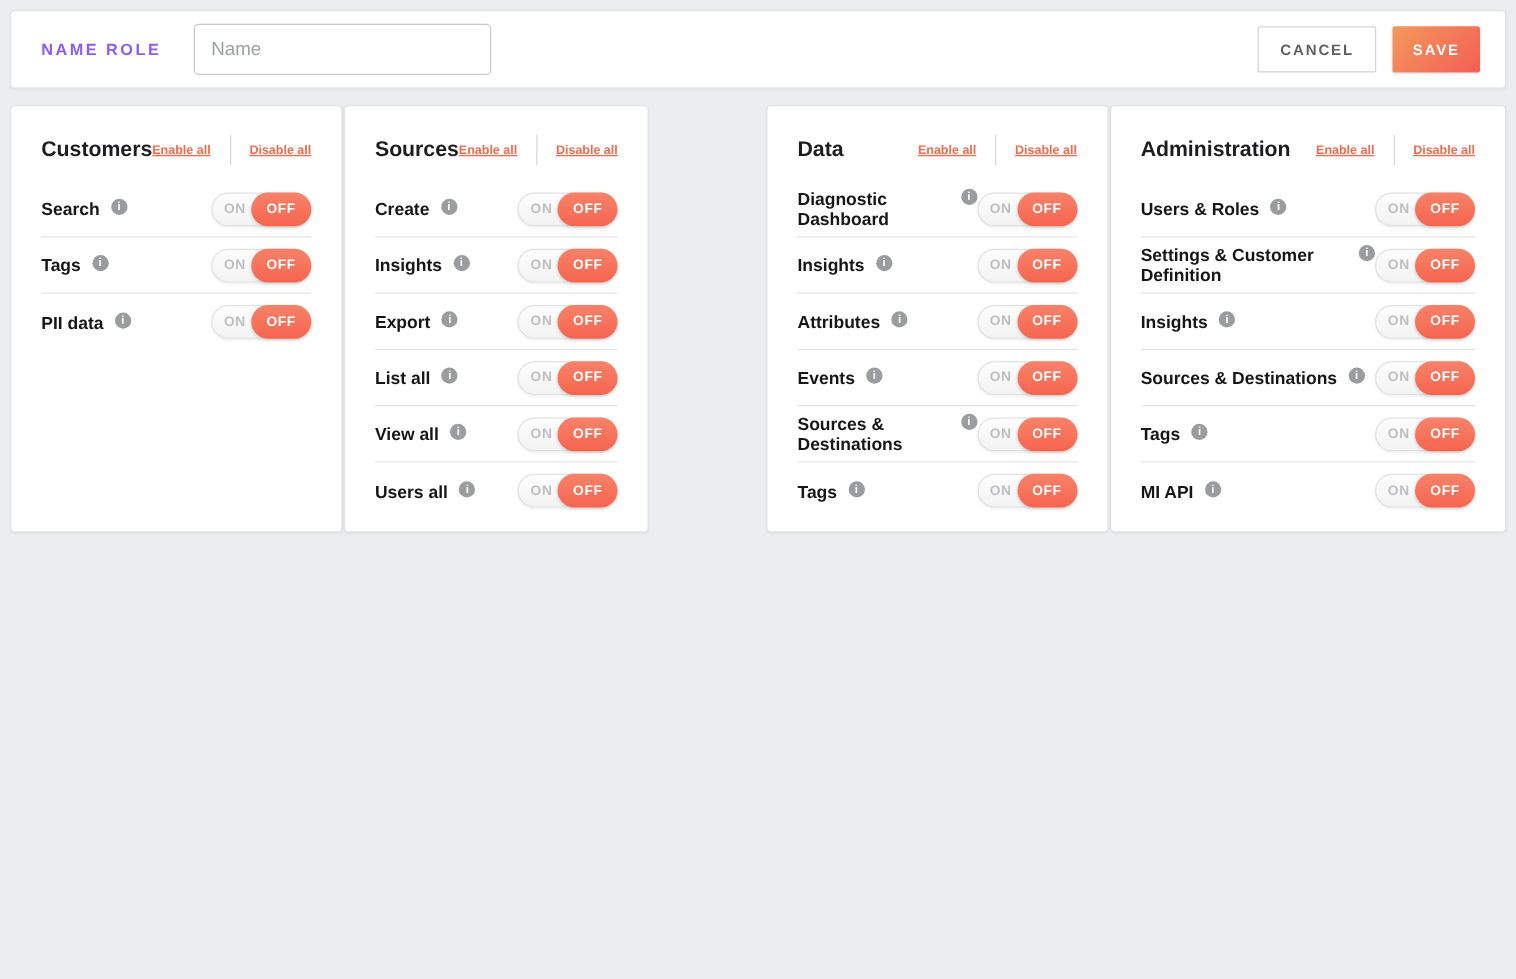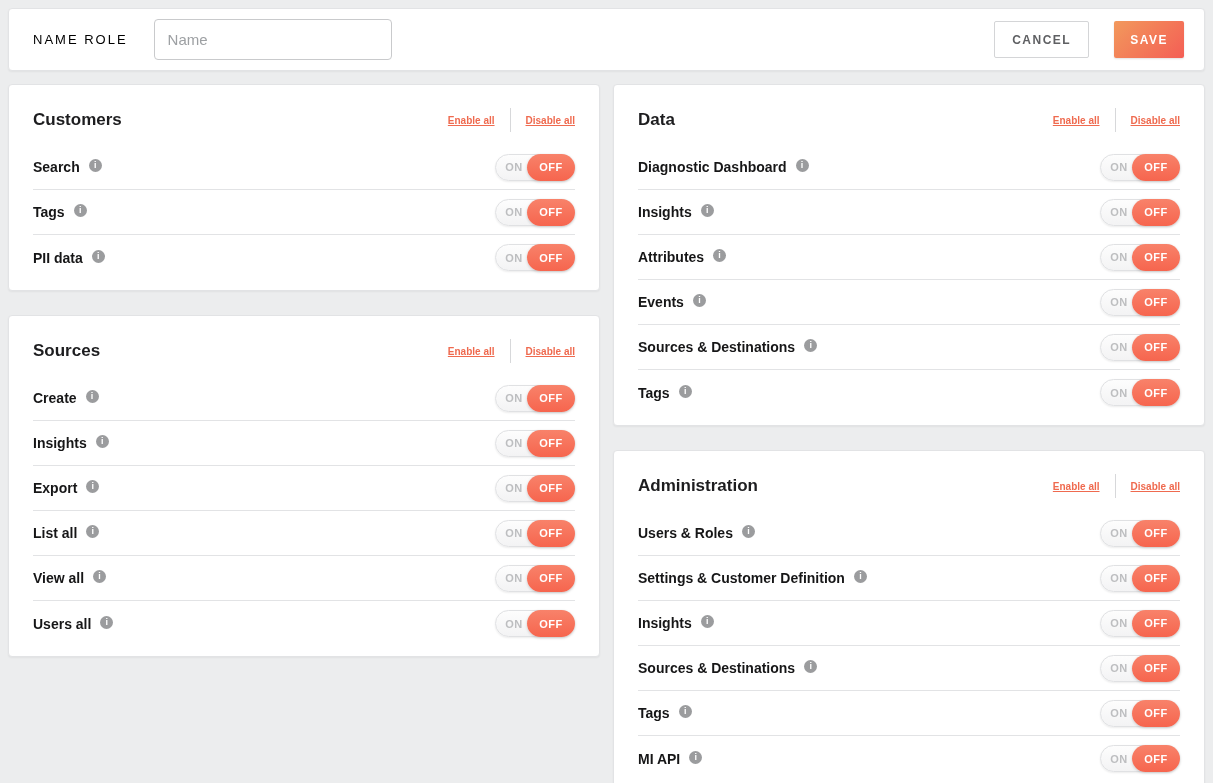--- a/index.html
+++ b/index.html
@@ -21,23 +21,23 @@
   
   .topbar {
     height: 63px;
     display: flex;
     align-items: center;
     padding: 0 20px 0 24px;
     margin-bottom: 13px;
   }
   .field-label {
     font-size: 13px;
-    font-weight: normal;
+    font-weight: bold;
     letter-spacing: 2px;
-    color: #000000;
+    color: #8b5cf6;
   }
   .name-input {
     margin-left: 26px;
     width: 238px;
     height: 41px;
     border: 1px solid #c9cacc;
     border-radius: 4px;
     padding: 0 13px;
     font-size: 15px;
     color: #ef4444;
@@ -59,30 +59,30 @@
     justify-content: center;
   }
   .btn-cancel {
     background: #ffffff;
     border: 1px solid #d4d5d7;
     color: #5f6063;
     padding: 0 17px;
   }
   .btn-save {
     border: none;
-    margin-left: 25px;
+    margin-left: 13px;
     padding: 0 16px;
     color: #ffffff;
     background: linear-gradient(135deg, #f2995c 0%, #f45e55 100%);
     box-shadow: 0 1px 2px rgba(0,0,0,0.12);
   }
 
   
   .columns { display: flex; gap: 13px; align-items: flex-start; }
-  .col { width: 592px; display: flex; flex-direction: column; gap: 24px; }
+  .col { width: 592px; display: flex; gap: 1px; }
 
   
   .perm-card { padding-bottom: 10px; }
   .card-header {
     display: flex;
     align-items: center;
     justify-content: space-between;
     padding: 23px 24px 13px 24px;
   }
   .card-title {

